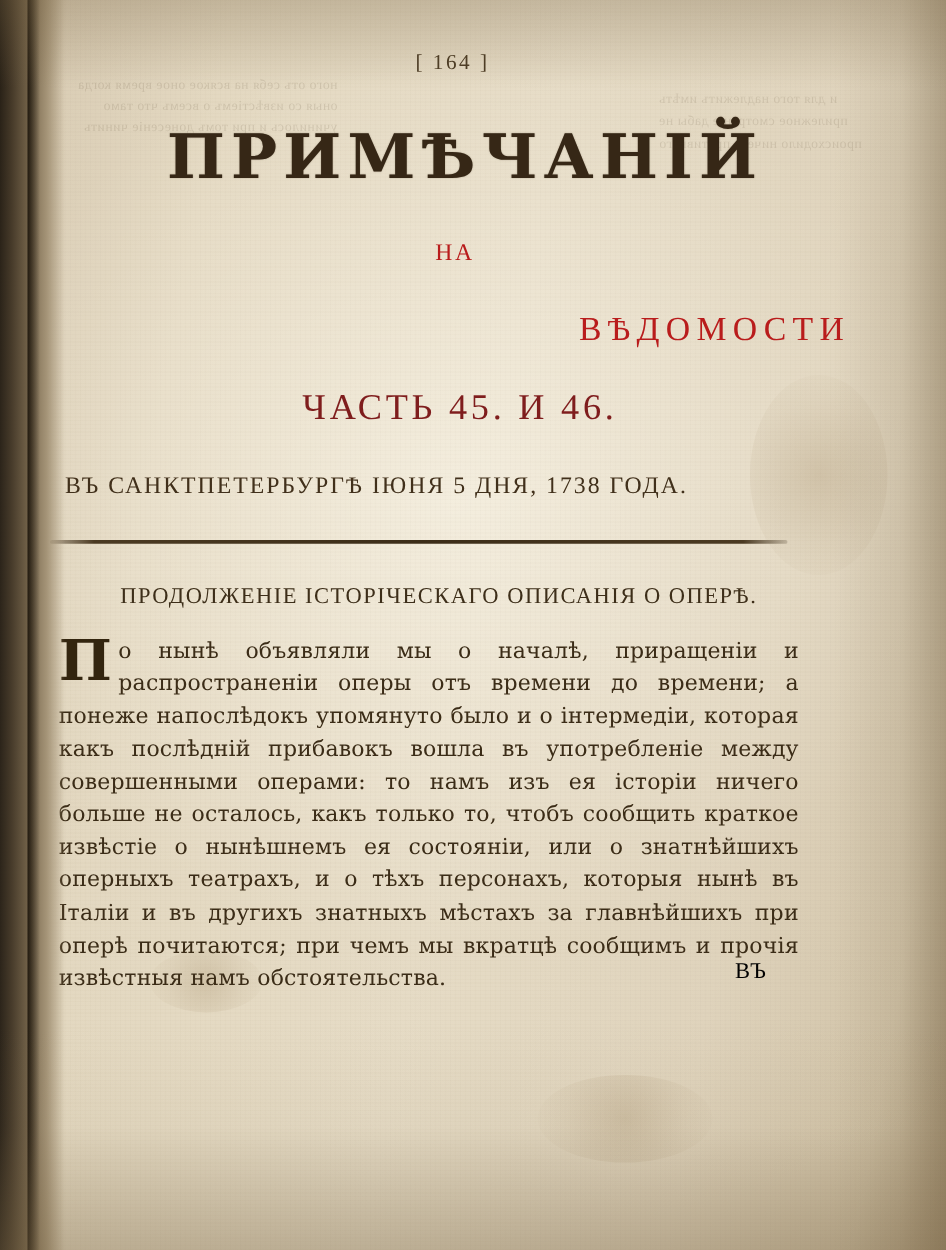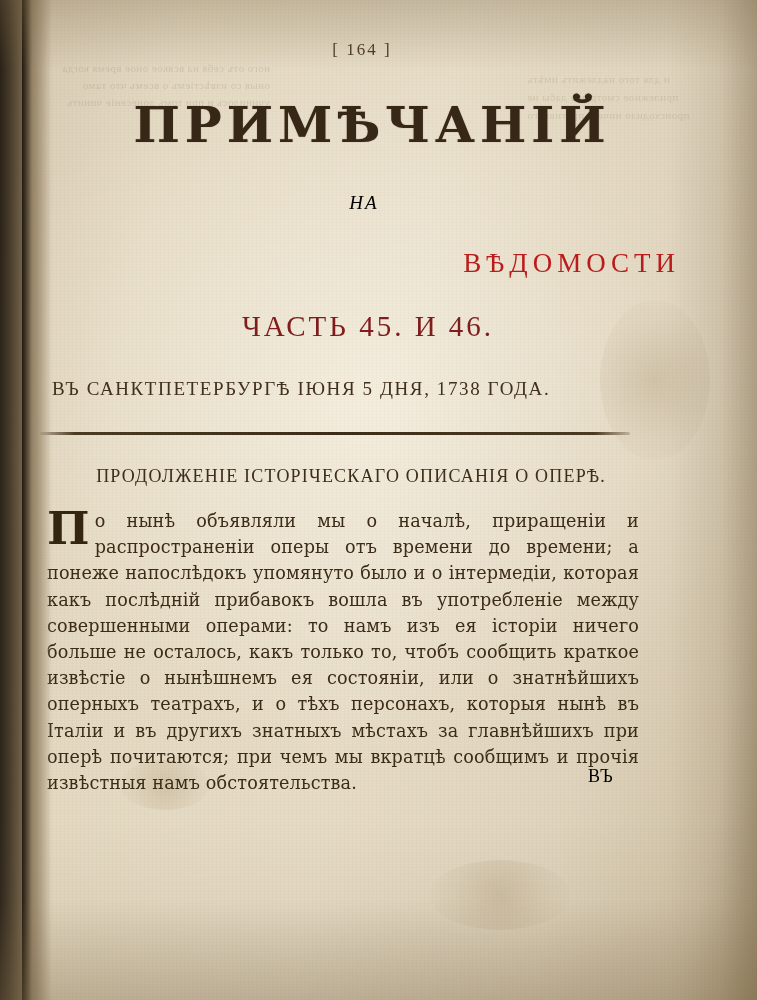--- a/index.html
+++ b/index.html
@@ -131,22 +131,21 @@
     font-weight: 700;
     text-shadow: 0 0 1px rgba(60,45,25,.5);
   }
 
   .subline1 {
     position: absolute;
     top: 192px; left: 0; width: 624px;
     text-align: center;
     font-size: 19px;
     letter-spacing: 2px;
-    color: #000000;
-    font-style: italic;
+    color: #b91c1c;
   }
   .subline2 {
     position: absolute;
     top: 248px; left: 0; width: 628px;
     text-align: right;
     font-size: 27px;
     letter-spacing: 5px;
     color: #b91c1c;
   }
   .subline3 {

